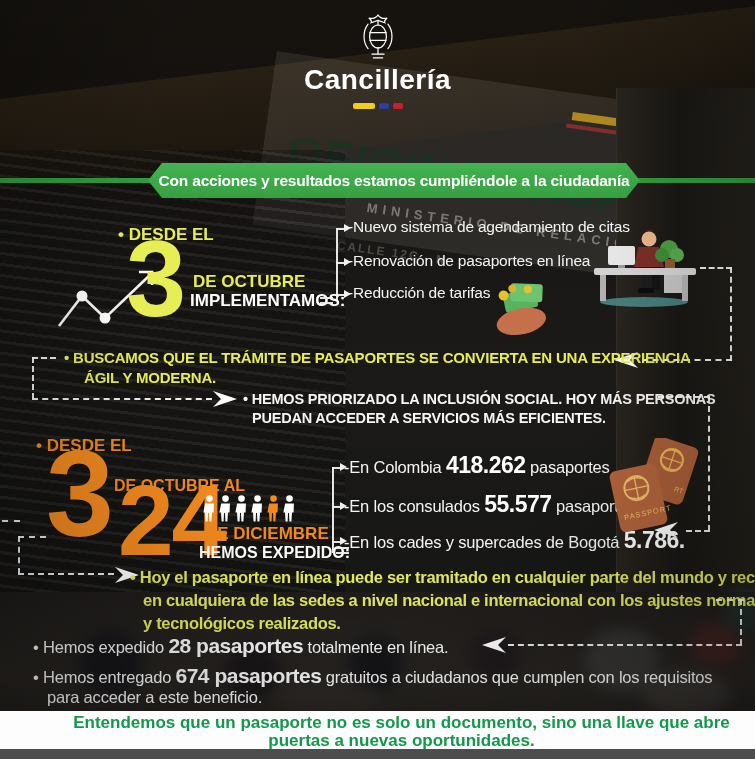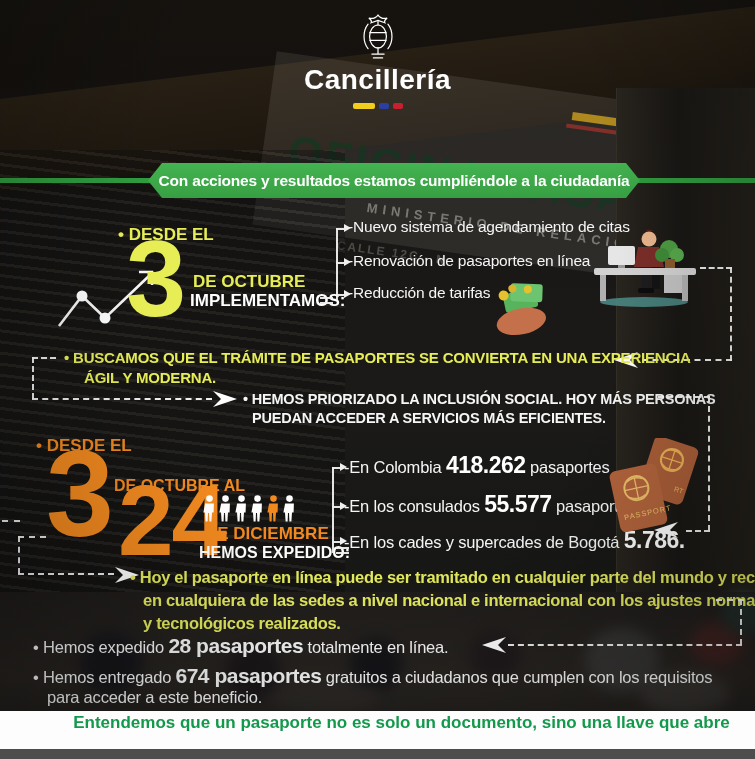--- a/index.html
+++ b/index.html
@@ -359,16 +359,17 @@
   </div>
   <div class="abs wpar free1">
     <span>• Hemos entregado </span><span class="bold-inline">674 pasaportes</span><span> gratuitos a ciudadanos que cumplen con los requisitos</span>
   </div>
   <div class="abs wpar free2">para acceder a este beneficio.</div>
 
   <div class="abs bg-vignette"></div>
 
   <div class="abs footer">
     <div><span class="fw6">Entendemos que un pasaporte no es solo un documento, </span><span class="fw8">sino una llave que abre</span></div>
+    <div class="fw8">puertas a nuevas oportunidades.</div>
   </div>
   <div class="abs bottombar"></div>
 
 </div>
 
 </body></html>

